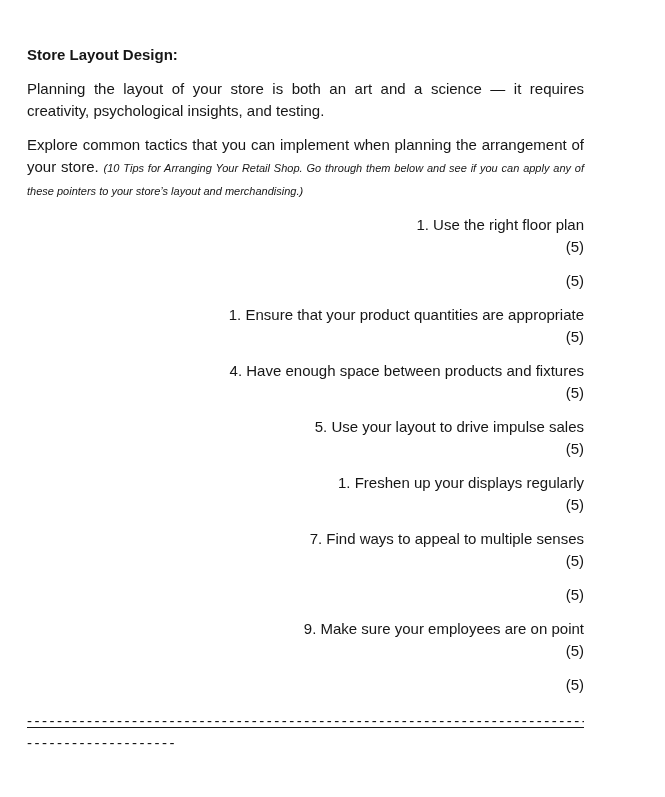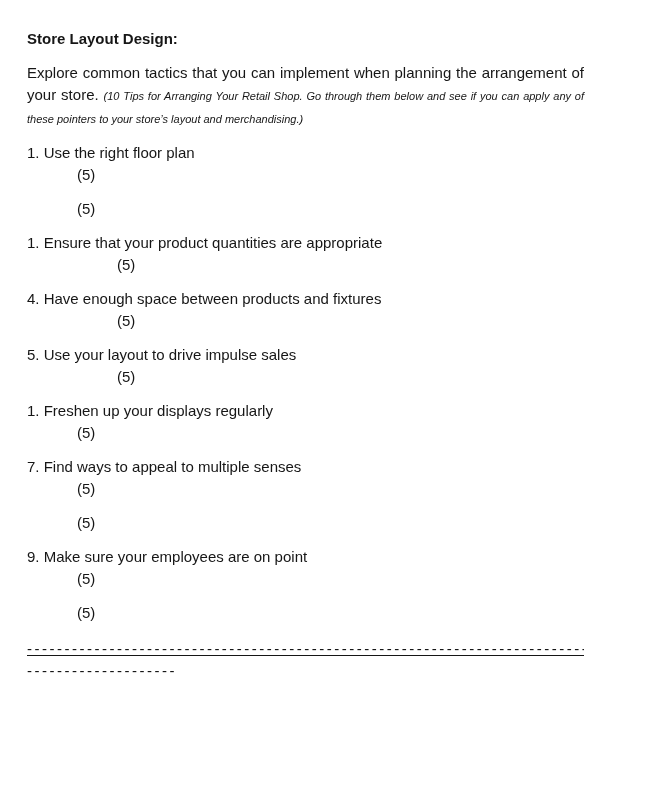--- a/index.html
+++ b/index.html
@@ -9,21 +9,21 @@
   }
   body {
     width: 665px;
     height: 797px;
     overflow: hidden;
   }
   .page {
     box-sizing: border-box;
     width: 665px;
     height: 797px;
-    padding: 28px 81px 0 27px;
+    padding: 44px 81px 0 27px;
     font-family: "Liberation Sans", sans-serif;
     font-size: 15px;
     line-height: 22px;
     color: #161616;
     background: #ffffff;
     overflow: hidden;
   }
   .doc-title {
     font-size: 15px;
     font-weight: bold;
@@ -37,20 +37,21 @@
   .italic-note {
     font-style: italic;
     font-size: 11px;
   }
   .tips {
     margin: 0;
     padding: 0;
   }
   .tip {
     margin: 0 0 12px 0;
+    text-align: right;
   }
   .tip-title {
     white-space: nowrap;
   }
   .tip-score {
     padding-left: 50px;
   }
   .tip-score.deep {
     padding-left: 90px;
   }
@@ -67,20 +68,21 @@
     text-decoration: underline;
   }
 </style>
 </head>
 <body>
 
 <div class="page">
 
   <h1 class="doc-title">Store Layout Design:</h1>
 
+  <p class="para">Planning the layout of your store is both an art and a science — it requires creativity, psychological insights, and testing.</p>
 
   <p class="para"><span>Explore common tactics that you can implement when planning the arrangement of your store. </span><span class="italic-note">(10 Tips for Arranging Your Retail Shop. Go through them below and see if you can apply any of these pointers to your store’s layout and merchandising.)</span></p>
 
   <div class="tips">
 
     <div class="tip">
       <div class="tip-title">1. Use the right floor plan</div>
       <div class="tip-score">(5)</div>
     </div>
 

